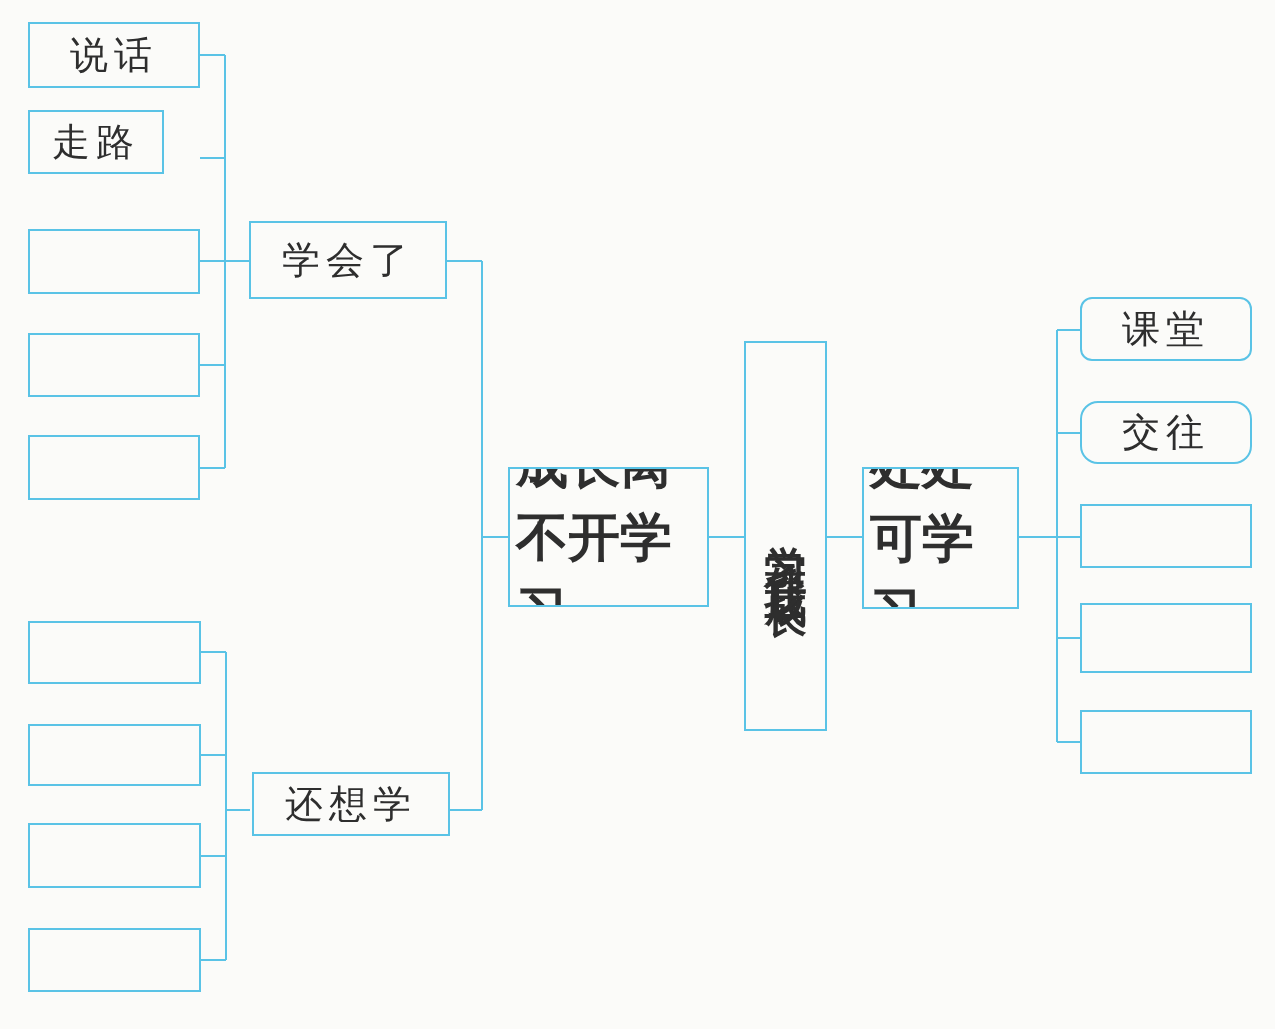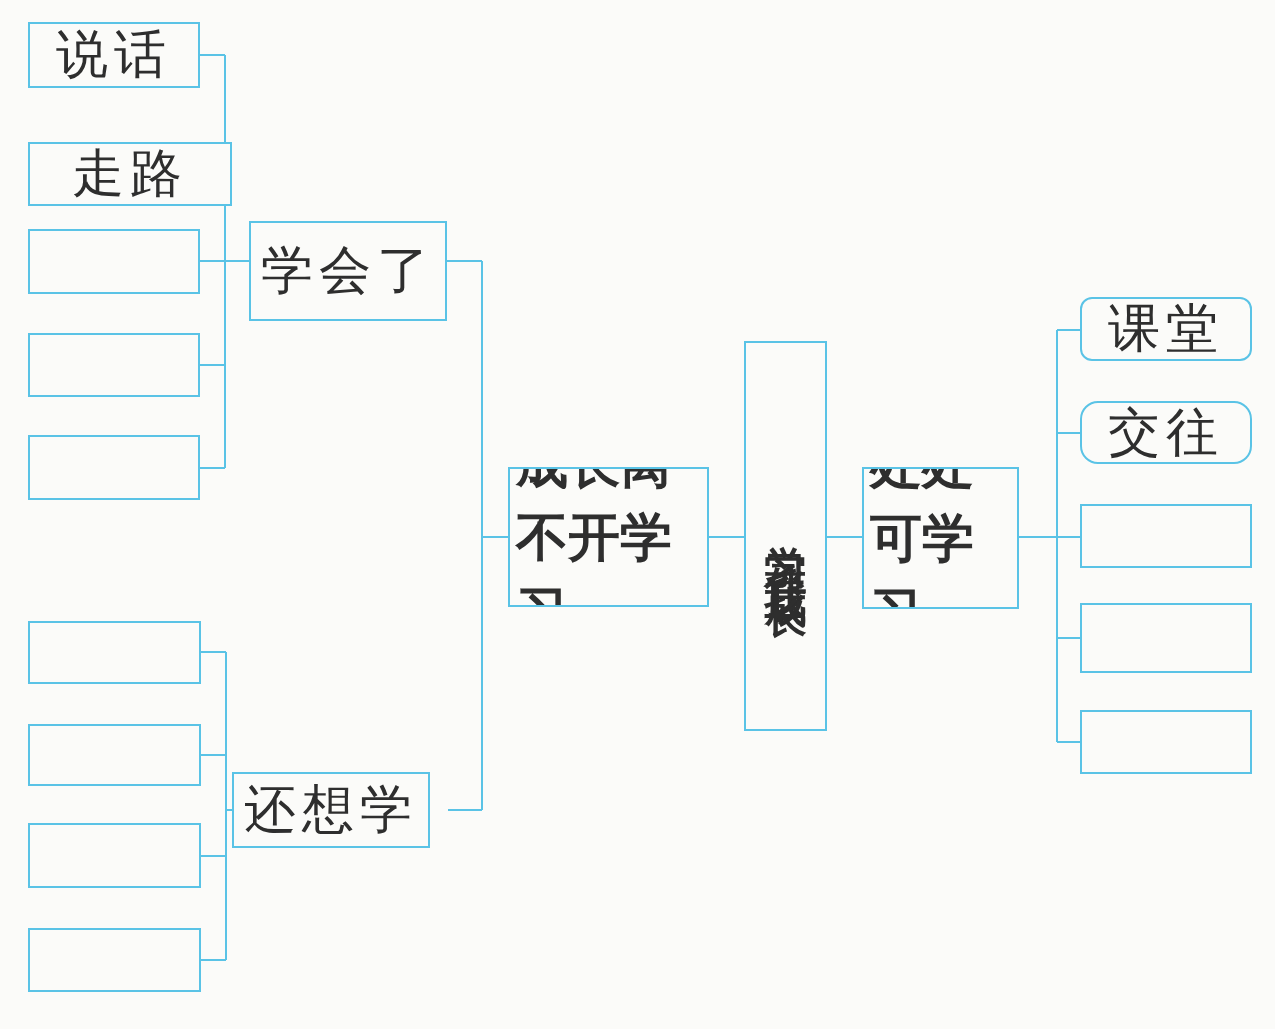--- a/index.html
+++ b/index.html
@@ -36,21 +36,21 @@
     border: 2px solid var(--line-color);
     background: var(--bg-color);
     color: var(--text-color);
     display: flex;
     align-items: center;
     justify-content: center;
     overflow: hidden;
   }
   .serif {
     font-family: "Liberation Serif", serif;
-    font-size: 52px;
+    font-size: 38px;
     letter-spacing: 6px;
   }
   .boldsans {
     font-family: "Liberation Sans", sans-serif;
     font-weight: 700;
     font-size: 52px;
     line-height: 1.4;
     justify-content: flex-start;
     padding-left: 6px;
     word-break: break-all;
@@ -97,33 +97,33 @@
     <path class="wire" d="M1019 537 H1080"></path>
 
     <path class="wire" d="M1057 330 V742"></path>
     <path class="wire" d="M1057 330 H1080"></path>
     <path class="wire" d="M1057 433 H1080"></path>
     <path class="wire" d="M1057 638 H1080"></path>
     <path class="wire" d="M1057 742 H1080"></path>
   </svg>
 
   <div class="box serif" style="left:28px; top:22px; width:172px; height:66px;">说话</div>
-  <div class="box serif" style="left:28px; top:142px; width:204px; height:64px;text-align:right;">走路</div>
+  <div class="box serif" style="left:28px; top:110px; width:136px; height:64px;text-align:right;">走路</div>
   <div class="box serif" style="left:28px; top:229px; width:172px; height:65px;"></div>
   <div class="box serif" style="left:28px; top:333px; width:172px; height:64px;"></div>
   <div class="box serif" style="left:28px; top:435px; width:172px; height:65px;"></div>
 
-  <div class="box serif" style="left:249px; top:221px; width:198px; height:100px;font-family:Liberation Mono, monospace;">学会了</div>
+  <div class="box serif" style="left:249px; top:221px; width:198px; height:78px;font-family:Liberation Mono, monospace;">学会了</div>
 
   <div class="box serif" style="left:28px; top:621px; width:173px; height:63px;"></div>
   <div class="box serif" style="left:28px; top:724px; width:173px; height:62px;"></div>
   <div class="box serif" style="left:28px; top:823px; width:173px; height:65px;"></div>
   <div class="box serif" style="left:28px; top:928px; width:173px; height:64px;"></div>
 
-  <div class="box serif" style="left:232px; top:772px; width:198px; height:76px;">还想学</div>
+  <div class="box serif" style="left:252px; top:772px; width:198px; height:64px;">还想学</div>
 
   <div class="box boldsans" style="left:508px; top:467px; width:201px; height:140px;">成长离不开学习</div>
 
   <div class="box vertical" style="left:744px; top:341px; width:83px; height:390px;">学习伴我成长</div>
 
   <div class="box boldsans" style="left:862px; top:467px; width:157px; height:142px;">处处可学习</div>
 
   <div class="box serif" style="left:1080px; top:297px; width:172px; height:64px;border-radius:12px;">课堂</div>
   <div class="box serif" style="left:1080px; top:401px; width:172px; height:63px;border-radius:18px;">交往</div>
   <div class="box serif" style="left:1080px; top:504px; width:172px; height:64px;"></div>

